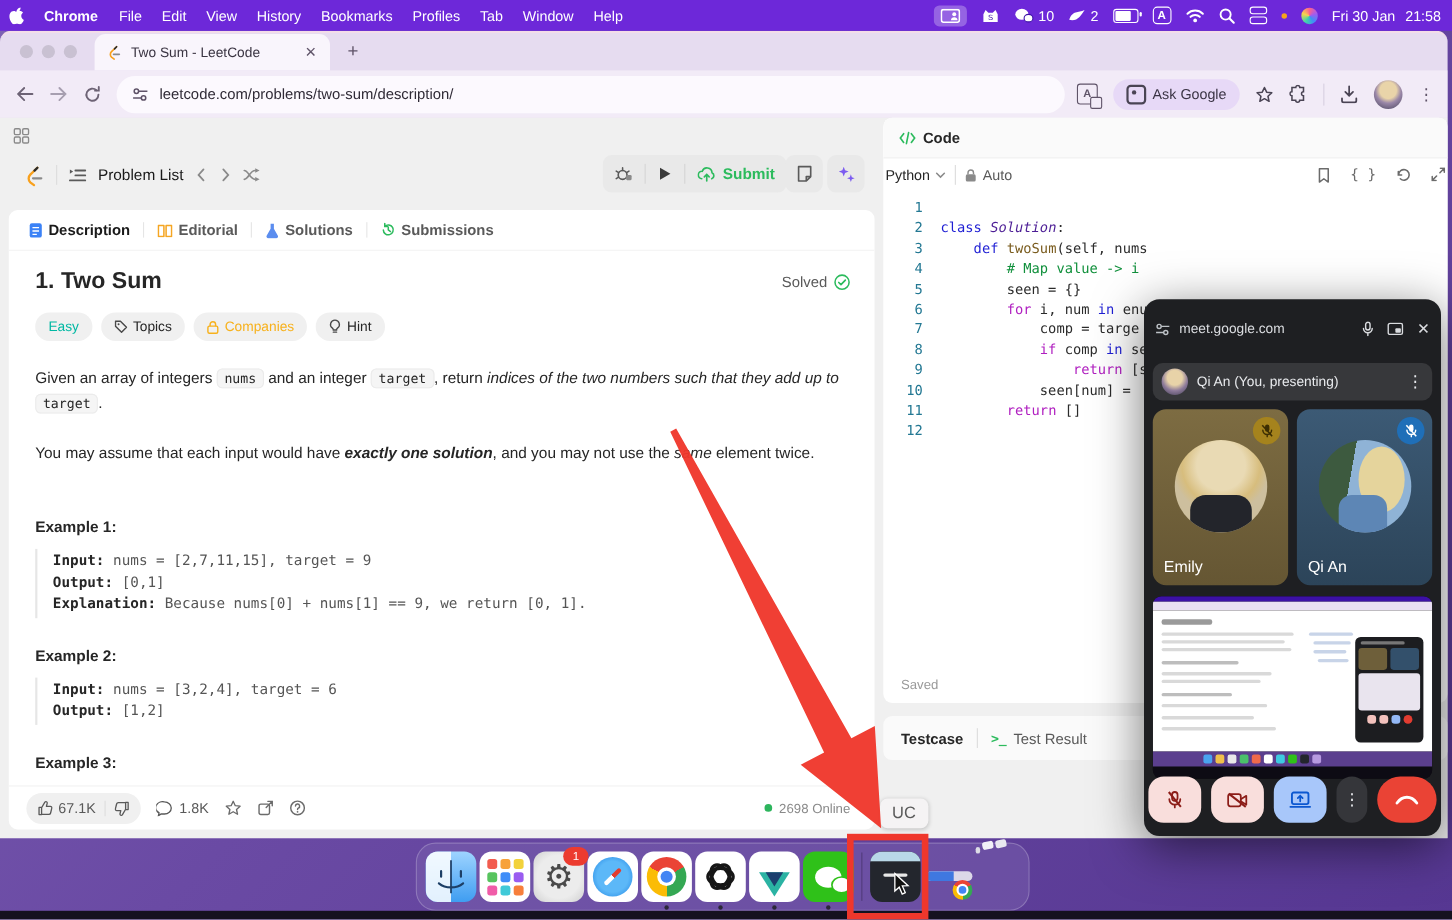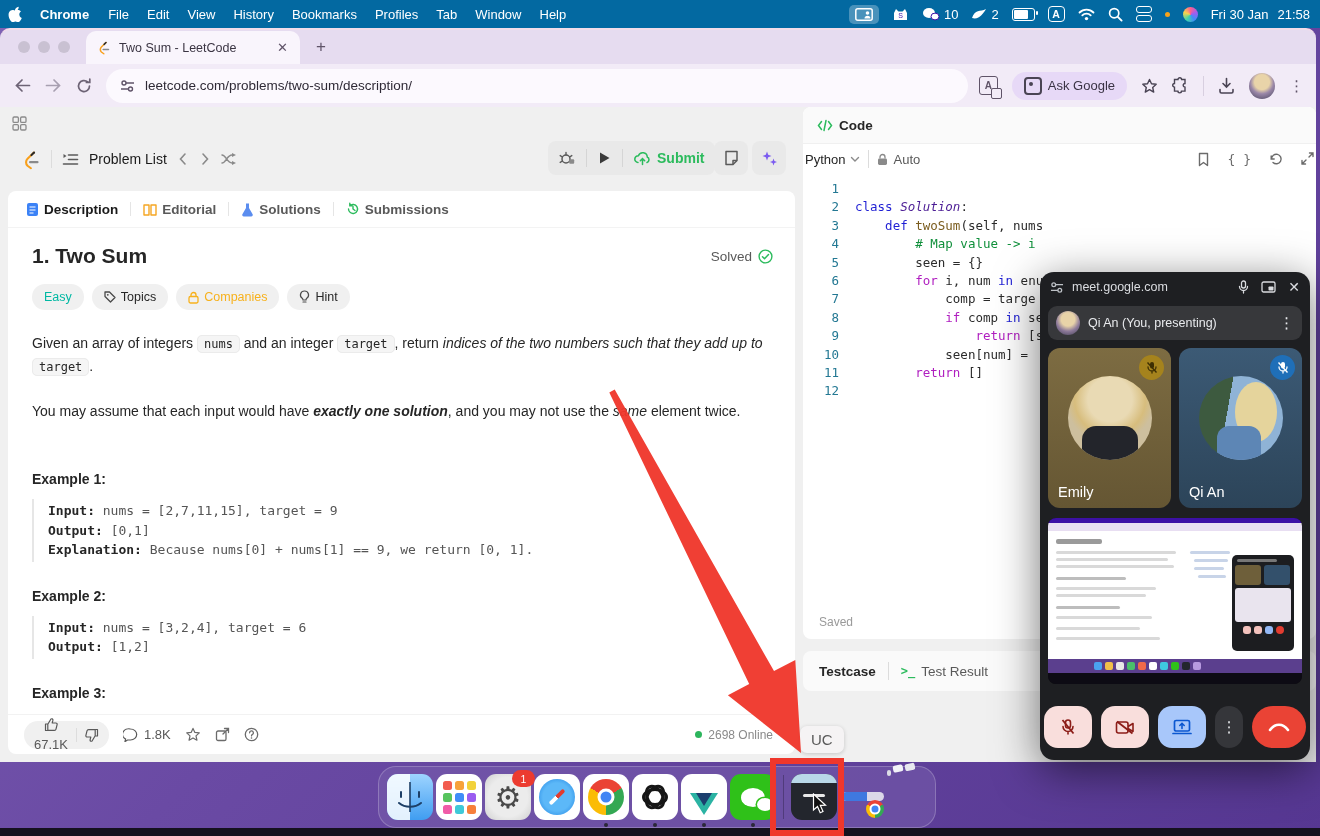--- a/index.html
+++ b/index.html
@@ -3,21 +3,21 @@
 <meta charset="utf-8">
 <style>
   html,body{margin:0;padding:0;}
   body{width:1320px;height:836px;overflow:hidden;position:relative;
        font-family:"Liberation Sans",sans-serif;
        background:linear-gradient(135deg,#7e62b4 0%,#6a4aa4 45%,#563792 100%);}
   .abs{position:absolute;}
   svg{display:block;}
 
   
-  #menubar{left:0;top:0;width:1320px;height:28px;background:#0369a1;color:#fff;
+  #menubar{left:0;top:0;width:1320px;height:28px;background:#6d28d9;color:#fff;
            display:flex;align-items:center;font-size:13px;z-index:20;}
   #menubar .mitem{padding:0 9px;white-space:nowrap;}
   #menubar .appname{font-weight:bold;padding:0 10px;}
   #apple-logo{width:30px;text-align:center;}
   #mb-right{margin-left:auto;display:flex;align-items:center;gap:13px;padding-right:10px;}
   .mb-ic{display:flex;align-items:center;gap:4px;color:#fff;}
   .scr-pill{background:rgba(255,255,255,.28);border-radius:5px;padding:3px 6px;}
   .batt{width:21px;height:11px;border:1.5px solid #fff;border-radius:3px;position:relative;}
   .batt::before{content:"";position:absolute;left:1px;top:1px;bottom:1px;width:14px;background:#fff;border-radius:1px;}
   .batt::after{content:"";position:absolute;right:-4px;top:2.5px;width:2px;height:4px;background:#fff;border-radius:1px;}
@@ -133,21 +133,21 @@
 
   #testcase-card{position:absolute;left:803px;top:544px;width:513px;height:40px;background:#fafafa;border-radius:8px;
                  display:flex;align-items:center;gap:12px;padding:0 16px;box-sizing:border-box;}
   #tc-label{font-size:13.5px;font-weight:bold;color:#262626;}
   #tr-wrap{display:flex;align-items:center;gap:6px;font-size:13.5px;color:#595959;}
   .prompt-ic{color:#2cbb5d;font-family:"DejaVu Sans Mono",monospace;font-size:12px;font-weight:bold;}
 
   
   #meet{left:1040px;top:272px;width:270px;height:488px;background:#1e1f22;border-radius:14px;z-index:6;
         box-shadow:0 10px 45px rgba(0,0,0,.55);color:#e8eaed;overflow:hidden;}
-  #meet-head{height:30px;display:flex;align-items:center;gap:8px;padding:0 10px;font-size:12.5px;color:#dadce0;}
+  #meet-head{height:30px;display:flex;align-items:center;gap:8px;padding:12px 10px;font-size:12.5px;color:#dadce0;}
   #meet-head .mh-right{margin-left:auto;display:flex;align-items:center;gap:12px;}
   #present-bar{margin:4px 8px 0 8px;height:34px;background:#37383b;border-radius:9px;
                display:flex;align-items:center;gap:8px;padding:0 8px;font-size:12.5px;}
   #present-avatar{width:24px;height:24px;border-radius:50%;
       background:radial-gradient(circle at 50% 35%,#e8d3a8 0 34%,#8d7a9a 60%,#3c3a4e);}
   #present-bar .kebab{margin-left:auto;color:#e8eaed;}
   #tiles{display:flex;gap:8px;margin:8px;}
   .tile{width:123px;height:160px;border-radius:12px;position:relative;overflow:hidden;padding-left:14px;}
   #tile-emily{background:linear-gradient(180deg,#7d6c42,#655633);}
   #tile-qian{background:linear-gradient(180deg,#3c5a75,#2c4459);}
@@ -592,21 +592,21 @@
           <div><b>Input:</b> <span>nums = [3,2,4], target = 6</span></div>
           <div><b>Output:</b> <span>[1,2]</span></div>
         </div>
 
         <div class="ex-label">Example 3:</div>
 
       </div>
 
       <div id="desc-footer">
         <span class="like-group">
-          <span style="display:flex;align-items:center;gap:5px;flex-direction:column;">
+          <span style="display:flex;align-items:center;gap:5px;">
             <svg width="14" height="14" viewBox="0 0 14 14">
                 <path d="M1.5 6 h2.3 v6.5 H1.5z M3.8 12 V6.3 L6.8 1.2 a1.2 1.2 0 0 1 2.1 1 L8.2 5 h3.6 a1.3 1.3 0 0 1 1.3 1.6 l-1.1 4.5 a1.7 1.7 0 0 1 -1.7 1.3 H3.8z" fill="none" stroke="#595959" stroke-width="1.2" stroke-linejoin="round"></path>
               </svg>
             <span>67.1K</span>
             </span>
           <span class="lg-sep"></span>
           <span>
             <svg width="14" height="14" viewBox="0 0 14 14" style="transform:rotate(180deg)">
                 <path d="M1.5 6 h2.3 v6.5 H1.5z M3.8 12 V6.3 L6.8 1.2 a1.2 1.2 0 0 1 2.1 1 L8.2 5 h3.6 a1.3 1.3 0 0 1 1.3 1.6 l-1.1 4.5 a1.7 1.7 0 0 1 -1.7 1.3 H3.8z" fill="none" stroke="#595959" stroke-width="1.2" stroke-linejoin="round"></path>
               </svg>

